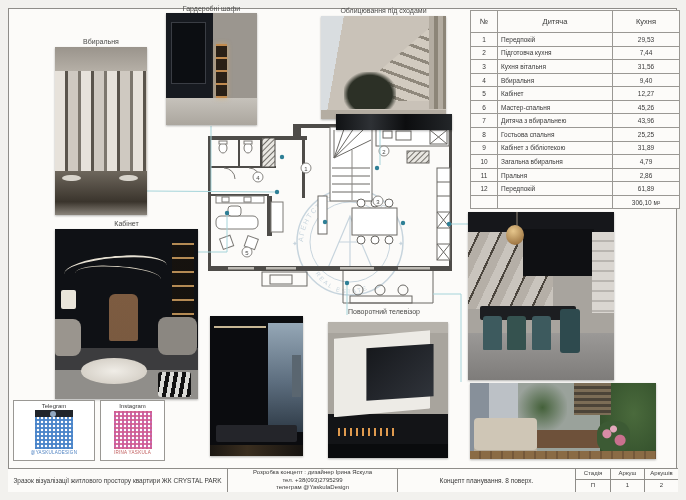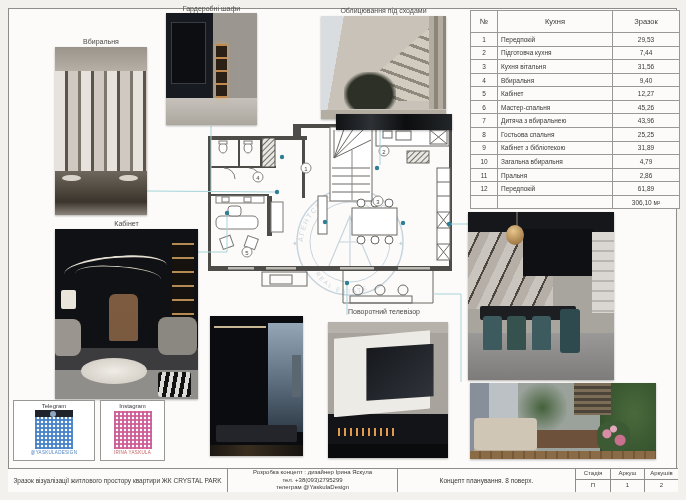--- a/index.html
+++ b/index.html
@@ -300,22 +300,22 @@
 
 <table class="atable">
   <colgroup>
       <col style="width:27px">
       <col style="width:115px">
       <col style="width:67px">
     </colgroup>
   <thead>
     <tr>
       <th>№</th>
+      <th>Дитяча</th>
       <th>Кухня</th>
-      <th>Зразок</th>
     </tr>
   </thead>
   <tbody id="area-rows">
       <tr>
         <td class="c">1</td>
         <td class="">Передпокій</td>
         <td class="r">29,53</td>
       </tr>
       <tr>
         <td class="c">2</td>

